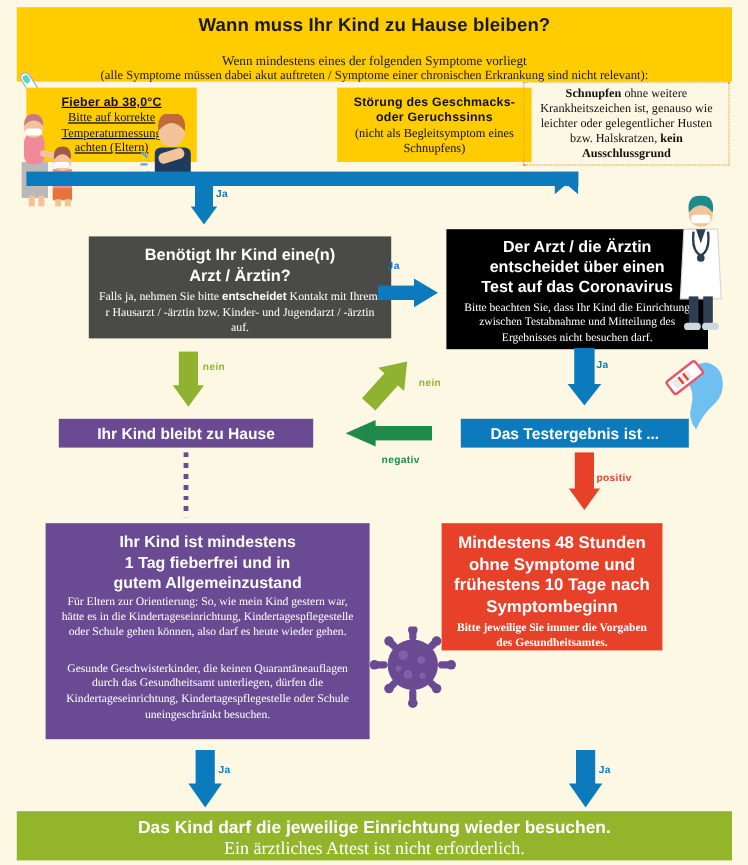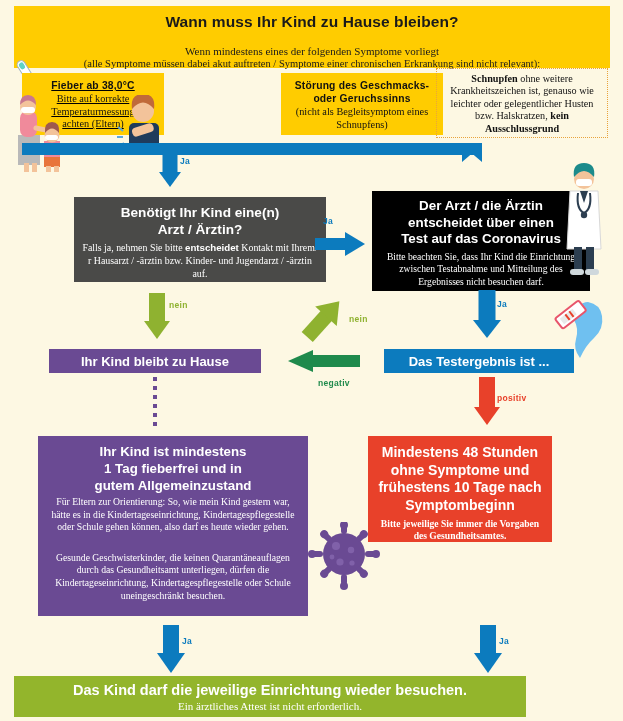--- a/index.html
+++ b/index.html
@@ -95,25 +95,25 @@
   #purplebig .p2 { font-family:"Liberation Serif", serif; font-size:9.7px; color:#fff; line-height:12.6px; margin-top:18px;}
 
   #redbig {
     left:368px; top:436px; width:184px; height:106px;
     background:#E8412A; text-align:center; padding:8px 7px 0 7px;
   }
   #redbig .h { font-size:14px; font-weight:bold; color:#fff; line-height:17.5px; }
   #redbig .p { font-family:"Liberation Serif", serif; font-size:9.6px; color:#fff; line-height:12.4px; margin-top:4px; font-weight:bold;}
 
   #green {
-    left:14px; top:676px; width:512px; height:41px;
+    left:14px; top:676px; width:596px; height:41px;
     background:#93B52C; text-align:center; padding-top:6px;
   }
   #green .h { font-size:14.5px; font-weight:bold; color:#fff; }
-  #green .p { font-family:"Liberation Serif", serif; font-size:11px; color:#fff; margin-top:2px;}
+  #green .p { font-family:"Liberation Serif", serif; font-size:15px; color:#fff; margin-top:2px;}
 
   
   #dotted {
     left:153px; top:377px; width:4px; height:54px;
     background: repeating-linear-gradient(to bottom,#6A4A93 0 4px, transparent 4px 9px);
   }
 
   
   .illus { position:absolute; }
 </style>

